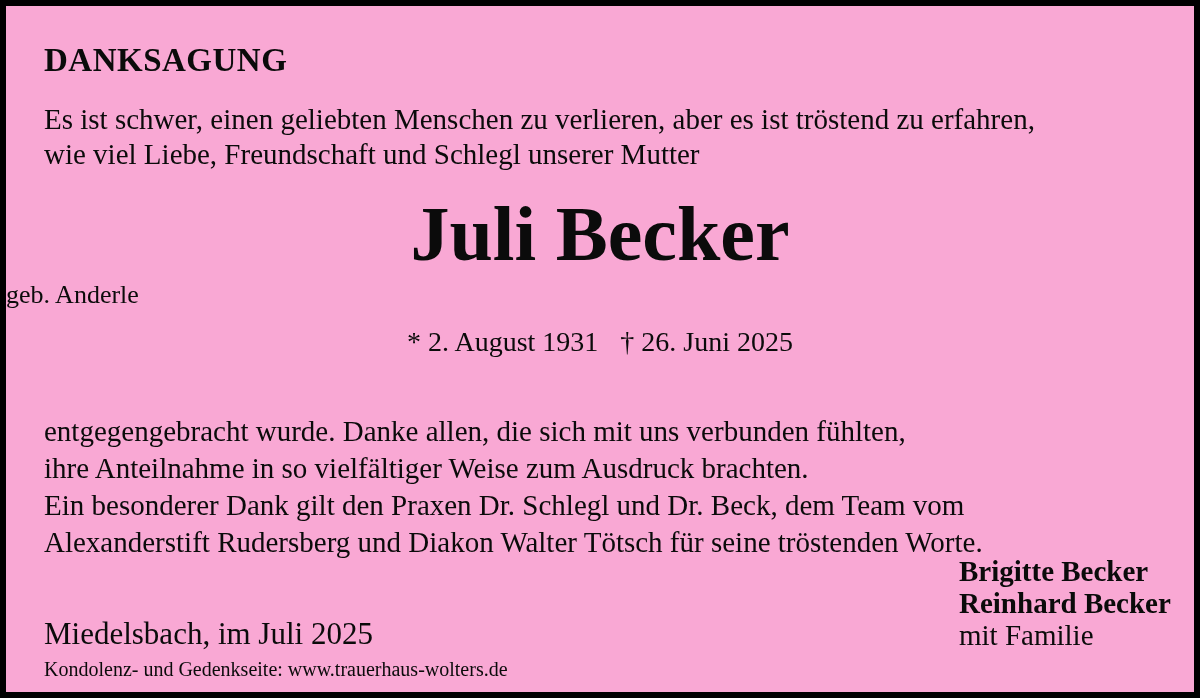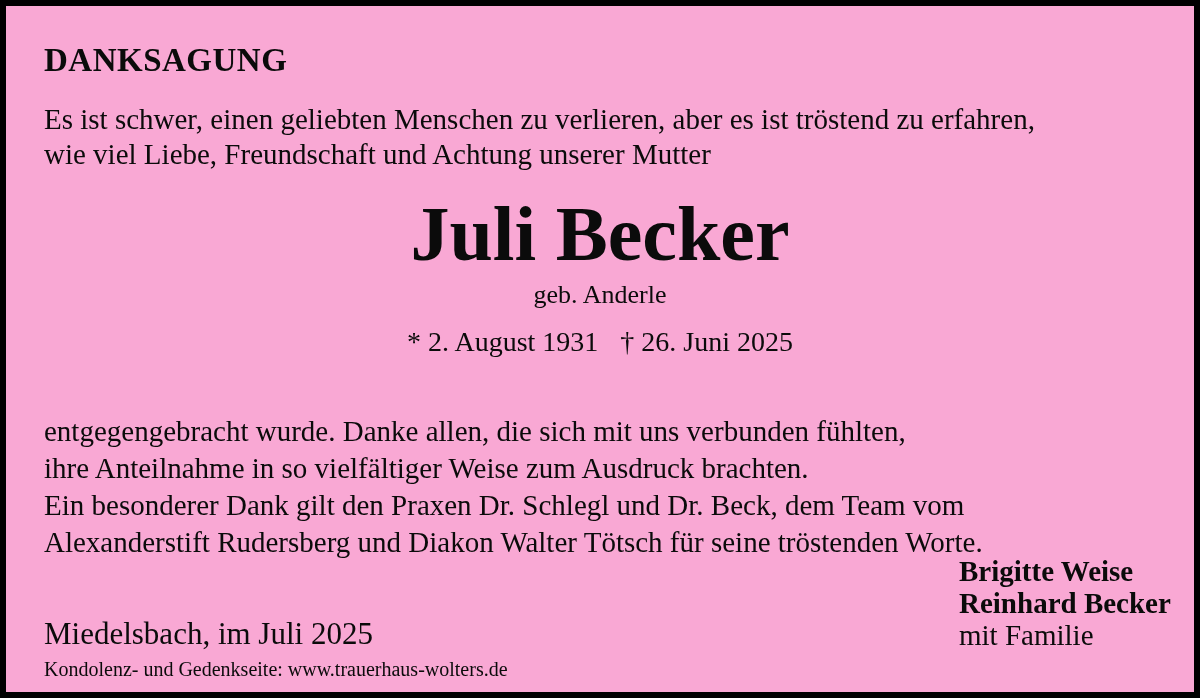--- a/index.html
+++ b/index.html
@@ -36,21 +36,21 @@
   .deceased-name {
     left: 0; right: 0; top: 189px;
     text-align: center;
     font-size: 78px;
     font-weight: bold;
     line-height: 1;
     white-space: nowrap;
   }
   .maiden-name {
     left: 0; right: 0; top: 274px;
-    text-align: center;
+    text-align: left;
     font-size: 26px;
     white-space: nowrap;
   }
   .life-dates {
     left: 0; right: 0; top: 320px;
     text-align: center;
     font-size: 28px;
     white-space: nowrap;
   }
   .life-dates .death-date { margin-left: 22px; margin-top: 32px; }
@@ -84,41 +84,41 @@
 </style>
 </head>
 <body>
 
 <div class="page">
 
   <div class="abs heading">DANKSAGUNG</div>
 
   <div class="abs intro">
       <div>Es ist schwer, einen geliebten Menschen zu verlieren, aber es ist tröstend zu erfahren,</div>
-      <div>wie viel Liebe, Freundschaft und Achtung unserer Mutter</div>
+      <div>wie viel Liebe, Freundschaft und Schlegl unserer Mutter</div>
     </div>
 
   <div class="abs deceased-name">Juli Becker</div>
 
   <div class="abs maiden-name">geb. Anderle</div>
 
   <div class="abs life-dates">
     <span class="birth-date">* 2. August 1931</span><span class="death-date">† 26. Juni 2025</span>
   </div>
 
   <div class="abs body-par">
       <div>entgegengebracht wurde. Danke allen, die sich mit uns verbunden fühlten,</div>
       <div>ihre Anteilnahme in so vielfältiger Weise zum Ausdruck brachten.</div>
       <div>Ein besonderer Dank gilt den Praxen Dr. Schlegl und Dr. Beck, dem Team vom</div>
       <div>Alexanderstift Rudersberg und Diakon Walter Tötsch für seine tröstenden Worte.</div>
     </div>
 
   <div class="abs mourners">
     <div class="names">
-        <div>Brigitte Weise</div>
+        <div>Brigitte Becker</div>
         <div>Reinhard Becker</div>
       </div>
     <div class="suffix">mit Familie</div>
   </div>
 
   <div class="abs place-date">Miedelsbach, im Juli 2025</div>
 
   <div class="abs condolence">
     <span>Kondolenz- und Gedenkseite: </span>
     <span>www.trauerhaus-wolters.de</span>

